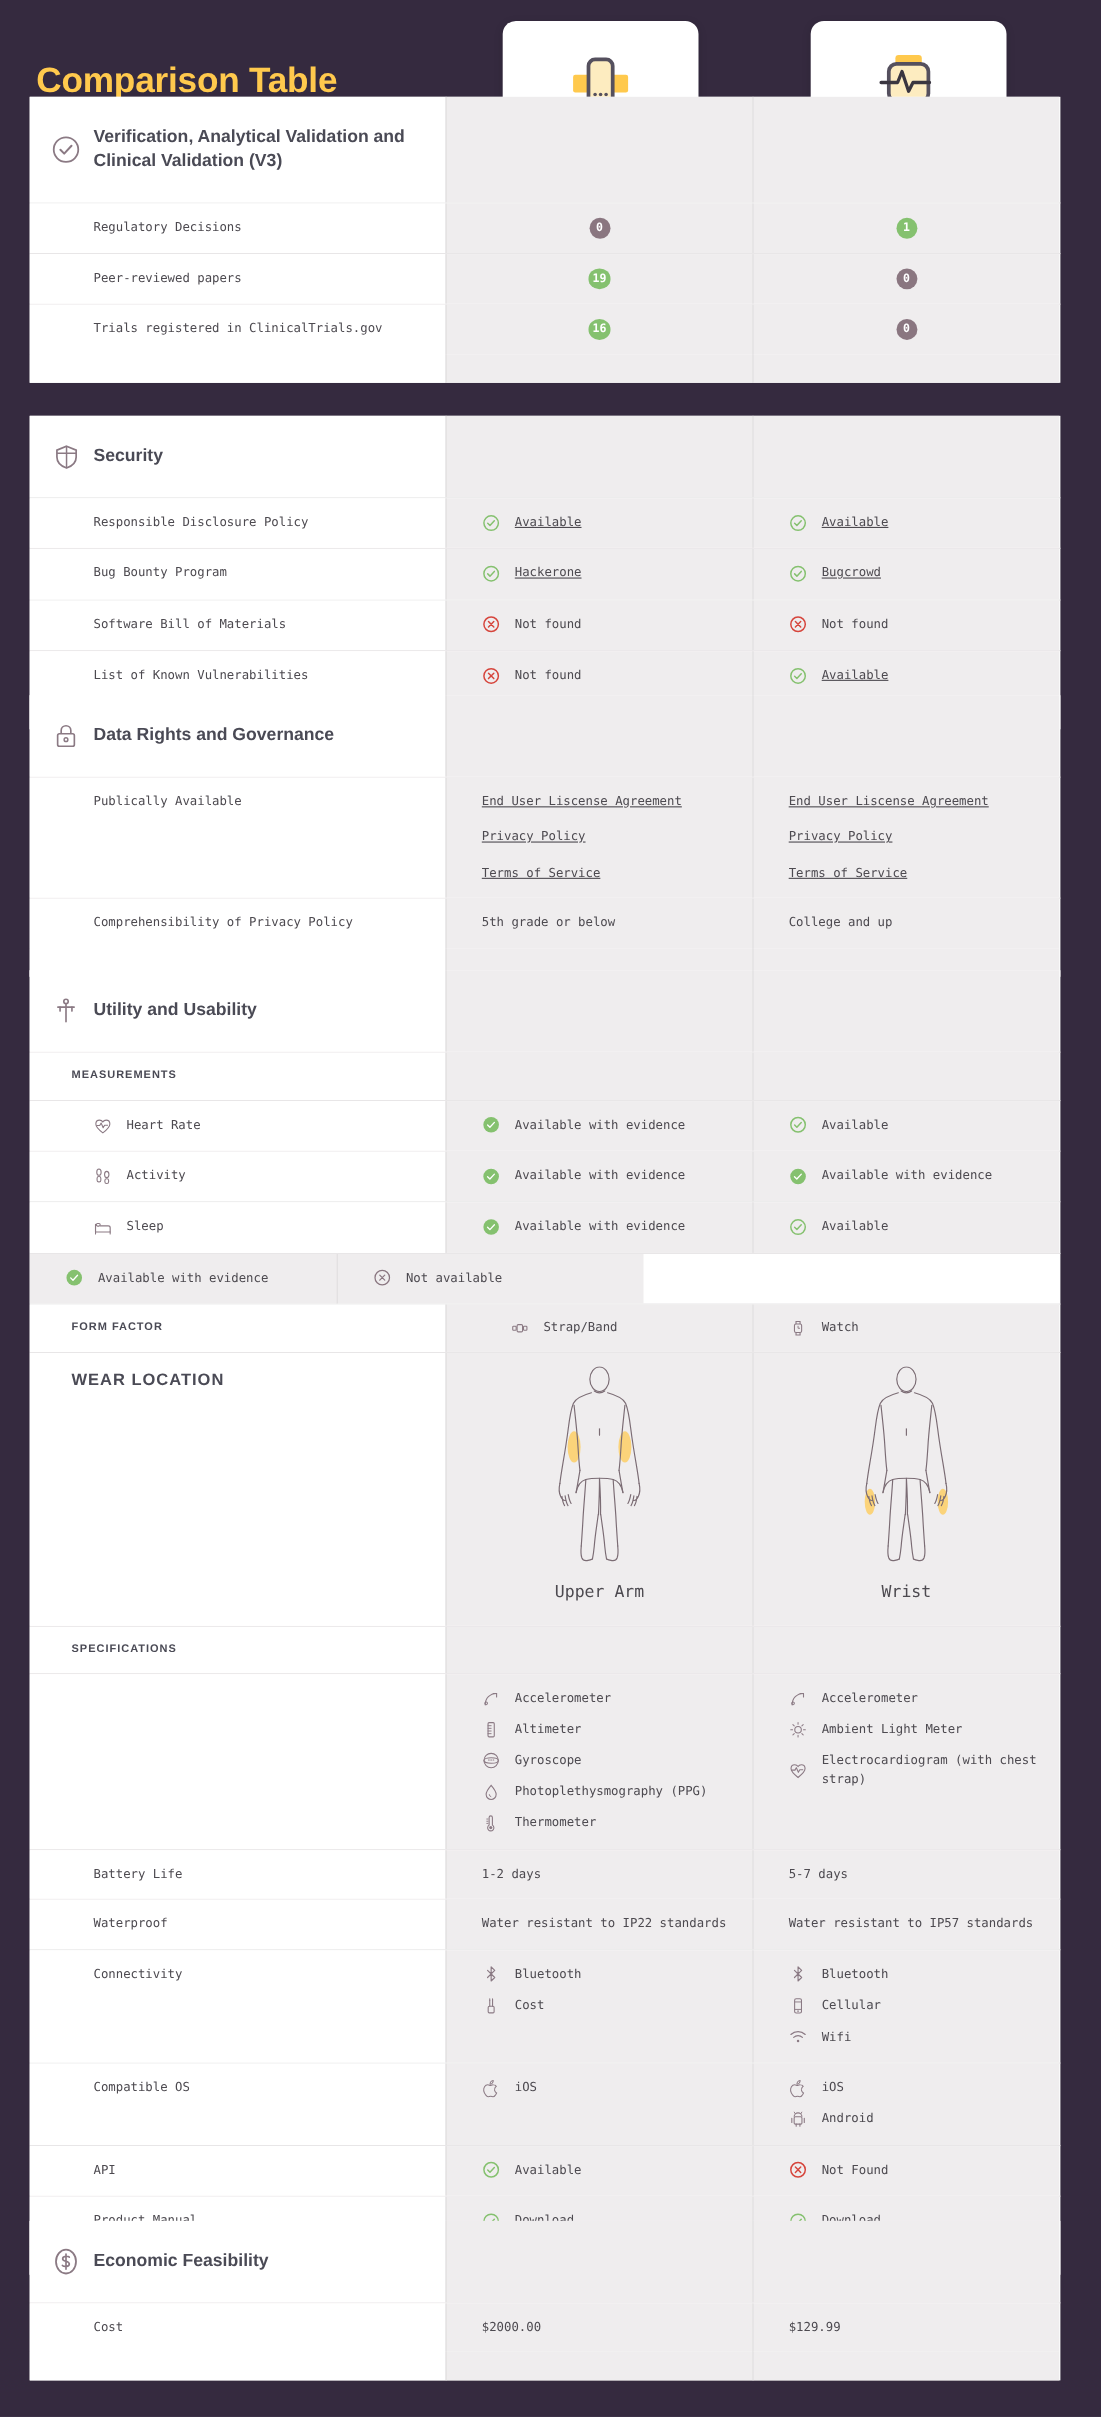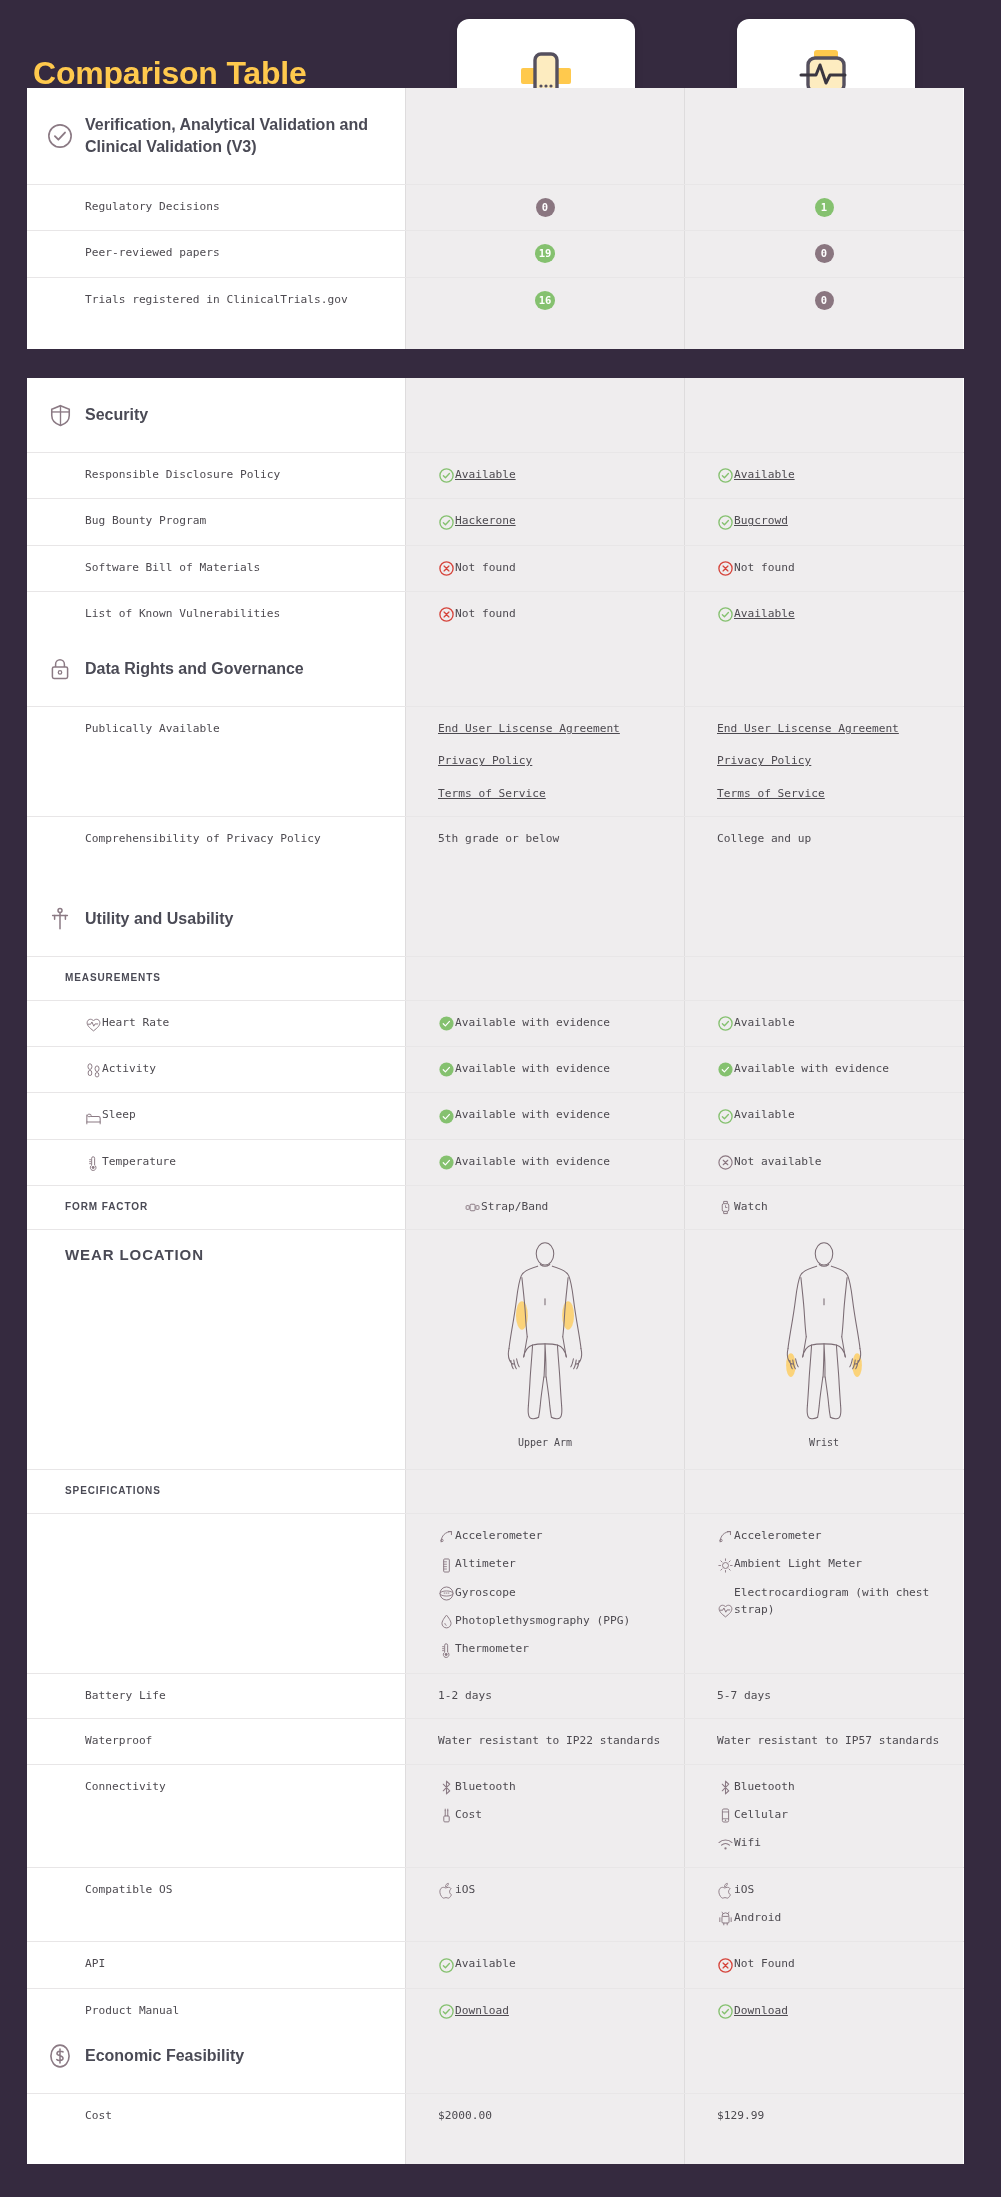--- a/index.html
+++ b/index.html
@@ -98,21 +98,21 @@
     letter-spacing: 0.9px;
     color: #4a4a55;
     padding: 13px 14px 13px 38px;
   }
   .subhead .cell-val { padding: 13px 0; }
 
   .filler { min-height: 26px; }
   .filler .cell-label, .filler .cell-val { min-height: 26px; }
 
   
-  .vitem { display: flex; align-items: flex-end; gap: 1px; margin-bottom: 2px; }
+  .vitem { display: flex; align-items: center; gap: 14px; margin-bottom: 2px; }
   .vitem + .vitem { margin-top: 11px; }
   .vtext { line-height: 1.55; }
   .vtext.link { text-decoration: underline; }
   .link-line { text-decoration: underline; display: block; }
   .link-line + .link-line { margin-top: 14px; }
 
   
   .badge {
     display: inline-block;
     min-width: 19px; height: 19px;
@@ -125,21 +125,21 @@
     font-weight: bold;
     padding: 0 4px;
   }
   .badge.green { background: #85c16f; }
   .badge.grey  { background: #8a7680; }
 
   .ico { flex: 0 0 auto; width: 16px; height: 16px; display: inline-block; }
 
   
   .body-cell { text-align: center; padding: 12px 0 18px 0 !important; }
-  .body-cap { font-family: "DejaVu Sans Mono", monospace; font-size: 10px; color: #4d4a50; margin-top: 6px; }
+  .body-cap { font-family: "DejaVu Sans Mono", monospace; font-size: 15px; color: #4d4a50; margin-top: 6px; }
 </style>
 </head>
 <body>
 
 <div class="page">
 
   <div class="title">Comparison Table</div>
 
   <div class="cards">
     <div class="card c1">
@@ -452,30 +452,20 @@
             <div class="vitem">
               <span class="ico"><svg width="17" height="17" viewBox="0 0 24 24">
                   <circle cx="12" cy="12" r="9.3" fill="none" stroke="#85c16f" stroke-width="1.9"></circle>
                   <path d="M7.6 12.3l2.9 2.9 5.6-6.1" fill="none" stroke="#85c16f" stroke-width="1.9" stroke-linecap="round" stroke-linejoin="round"></path>
                 </svg></span>
               <span class="vtext">Available</span>
             </div>
           </div>
         </div>
         <div class="row drow">
-          <div class="cell-label">
-            <span class="vitem" style="margin:0">
-              <span class="ico"><svg width="17" height="17" viewBox="0 0 24 24">
-                  <path d="M13.6 14.4 V4.6 a2.1 2.1 0 0 0-4.2 0 V14.4 a4 4 0 1 0 4.2 0Z" fill="none" stroke="#8b7a84" stroke-width="1.4"></path>
-                  <circle cx="11.5" cy="17.6" r="2" fill="#8b7a84"></circle>
-                  <path d="M6.4 6.6 H8 M6.4 9.4 H8 M6.4 12.2 H8" stroke="#8b7a84" stroke-width="1.2" stroke-linecap="round"></path>
-                </svg></span>
-              <span>Temperature</span>
-            </span>
-          </div>
           <div class="cell-val">
             <div class="vitem">
               <span class="ico"><svg width="17" height="17" viewBox="0 0 24 24">
                   <circle cx="12" cy="12" r="10" fill="#85c16f"></circle>
                   <path d="M7.4 12.3l3 3 5.8-6.3" fill="none" stroke="#ffffff" stroke-width="1.7" stroke-linecap="round" stroke-linejoin="round"></path>
                 </svg></span>
               <span class="vtext">Available with evidence</span>
             </div>
           </div>
           <div class="cell-val">

